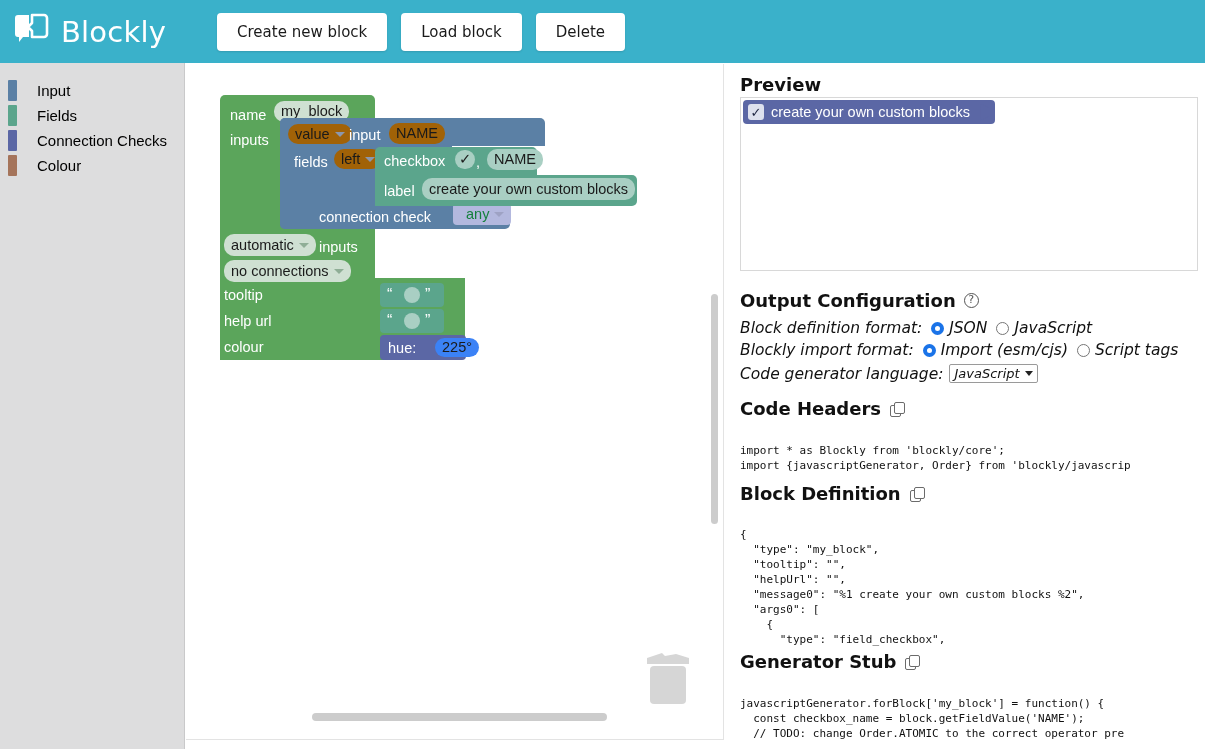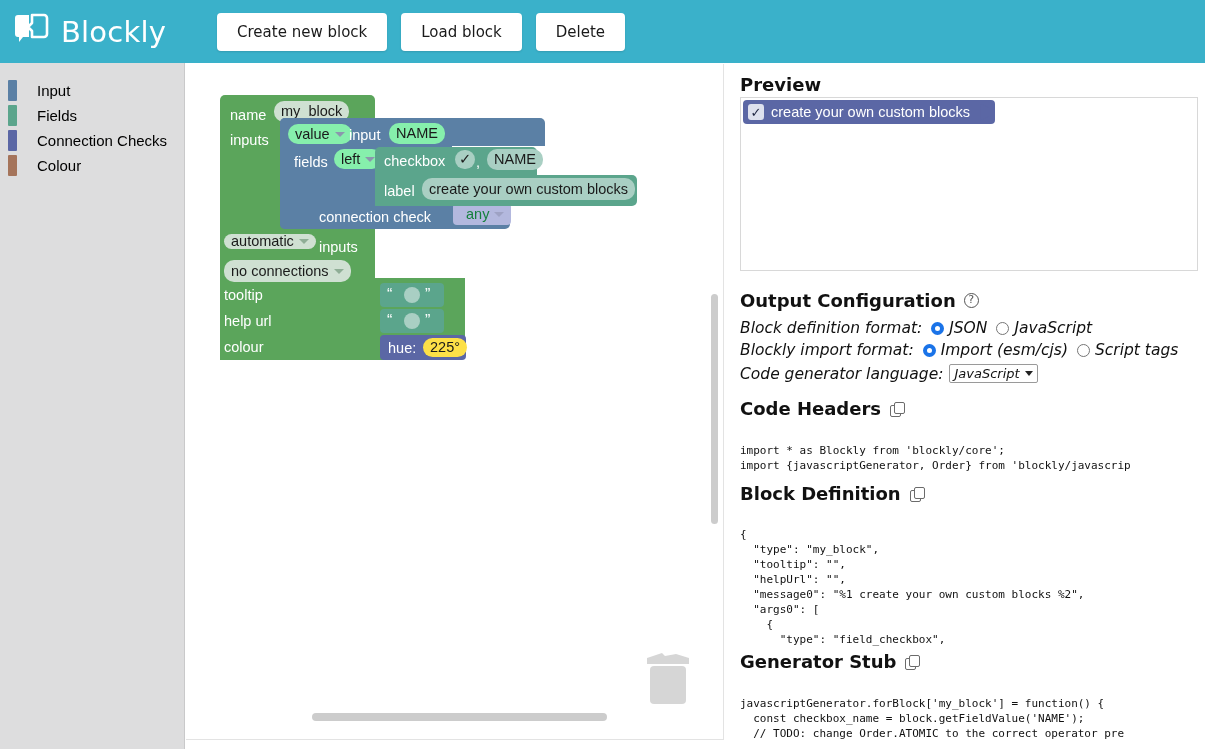--- a/index.html
+++ b/index.html
@@ -83,23 +83,23 @@
     position: absolute; color: #ffffff; font-size: 14.5px;
     white-space: nowrap; line-height: 1;
   }
   .fld {
     position: absolute; border-radius: 10px;
     font-size: 14.5px; color: #1a1a1a;
     display: flex; align-items: center; white-space: nowrap;
     padding: 0 7px; line-height: 1;
   }
   .fld-light { background: #cfe0d2; }
-  .fld-blue  { background: #86efac; }
+  .fld-blue  { background: #a16207; }
   .fld-teal  { background: #a9cfc3; }
-  .fld-lav   { background: #fde047; }
+  .fld-lav   { background: #3b82f6; margin-left: 12px; }
   .caret {
     display: inline-block; margin-left: 5px;
     width: 0; height: 0;
     border-left: 5px solid transparent;
     border-right: 5px solid transparent;
     border-top: 5px solid #8b97ad;
   }
   .caret-g { border-top-color: #8fae96; }
   .caret-l { border-top-color: #9ea2c4; }
 
@@ -291,21 +291,21 @@
     <div class="blk-txt" style="left:290px; top:91px;">,</div>
     <div class="fld fld-teal" style="left:301px; top:85px; height:21px;">NAME</div>
   </div>
 
   <div class="blk">
     <div class="blk-body c-teal" style="left:189px; top:111px; width:262px; height:31px; border-radius:0 5px 5px 0;"></div>
     <div class="blk-txt" style="left:198px; top:120px;">label</div>
     <div class="fld fld-teal" style="left:236px; top:114px; height:22px;">create your own custom blocks</div>
   </div>
 
-  <div class="fld fld-light" style="left:38px; top:170px; height:15px;">
+  <div class="fld fld-light" style="left:38px; top:170px; height:22px;">
     <span>automatic</span>
       <span class="caret caret-g"></span>
   </div>
   <div class="blk-txt" style="left:133px; top:176px;">inputs</div>
   <div class="fld fld-light" style="left:38px; top:196px; height:22px;">
     <span>no connections</span>
       <span class="caret caret-g"></span>
   </div>
 
   <div class="blk-txt" style="left:38px; top:224px;">tooltip</div>

